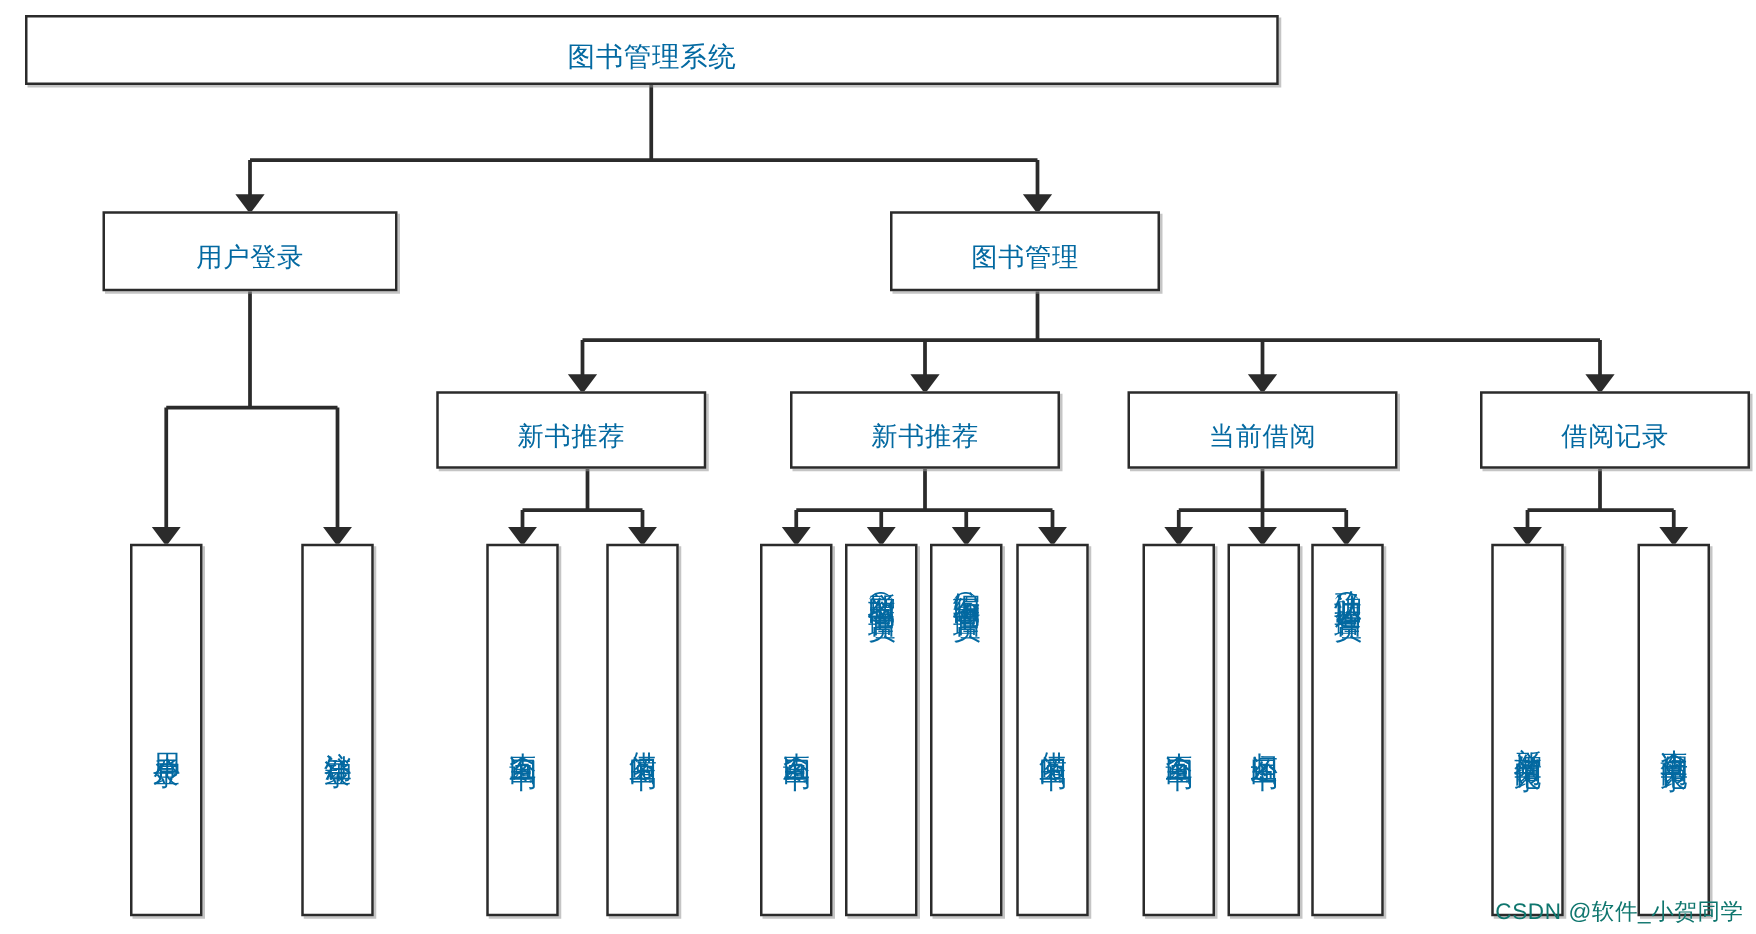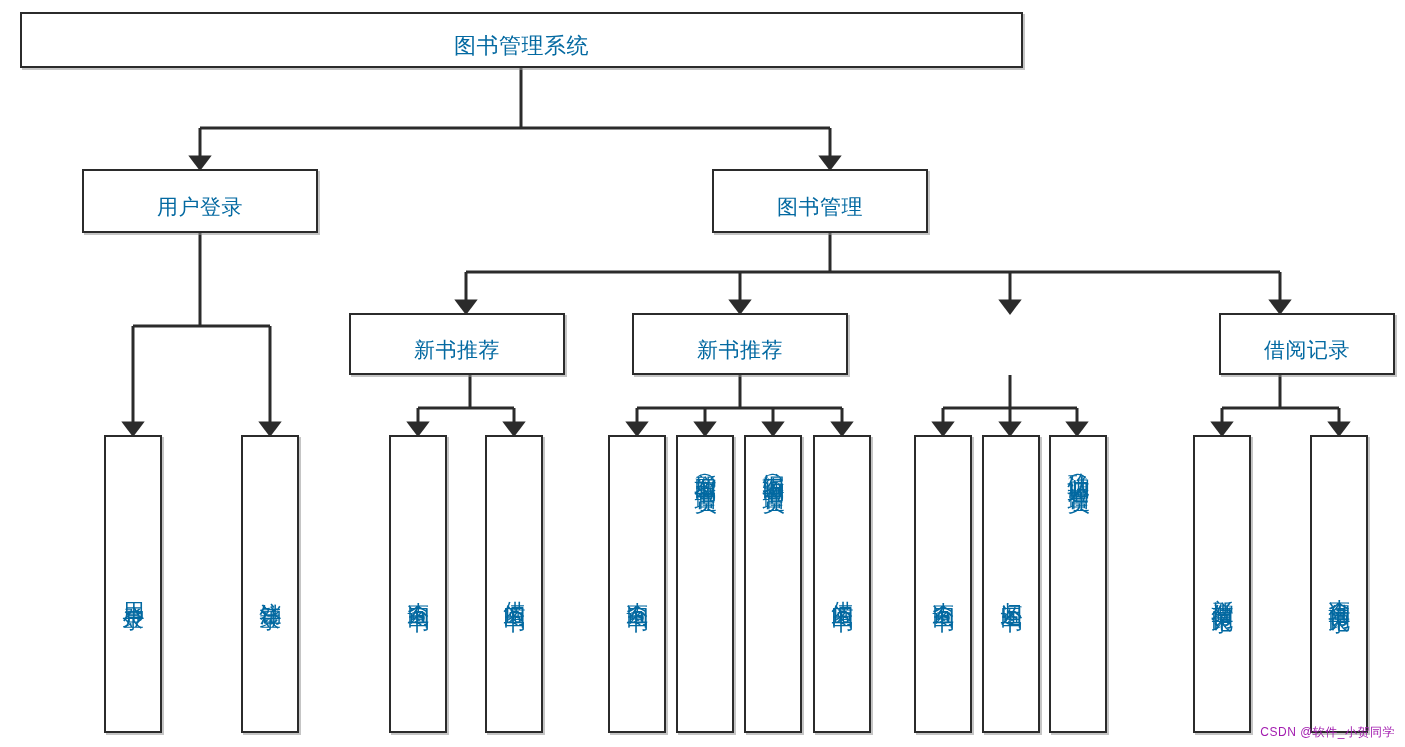--- a/index.html
+++ b/index.html
@@ -56,22 +56,22 @@
     height:auto;
     max-height:284px;
   }
   .leaf.short{align-items:center;padding-top:0;}
 
   
   #watermark{
     position:absolute;
     right:10px;
     bottom:6px;
-    font-size:12px;
-    color:#a21caf;
+    font-size:18px;
+    color:#0f766e;
     letter-spacing:.5px;
     white-space:nowrap;
     z-index:5;
     user-select:none;
   }
 </style>
 </head>
 <body>
 
 <div id="canvas">
@@ -139,22 +139,25 @@
   </div>
 
   <div class="node" style="left:349px;top:313px;width:216px;height:62px;">
     <span class="label">新书推荐</span>
   </div>
 
   <div class="node" style="left:632px;top:313px;width:216px;height:62px;">
     <span class="label">新书推荐</span>
   </div>
 
-
-  <div class="node" style="left:1219px;top:313px;width:176px;height:62px;">
+  <div class="node" style="left:902px;top:313px;width:216px;height:62px;">
+    <span class="label">当前借阅</span>
+  </div>
+
+  <div class="node" style="left:1184px;top:313px;width:216px;height:62px;">
     <span class="label">借阅记录</span>
   </div>
 
   <div class="node leaf short" style="left:104px;top:435px;width:58px;height:298px;">
     <span class="label">用户登录</span>
   </div>
   <div class="node leaf short" style="left:241px;top:435px;width:58px;height:298px;">
     <span class="label">注销登录</span>
   </div>
 

